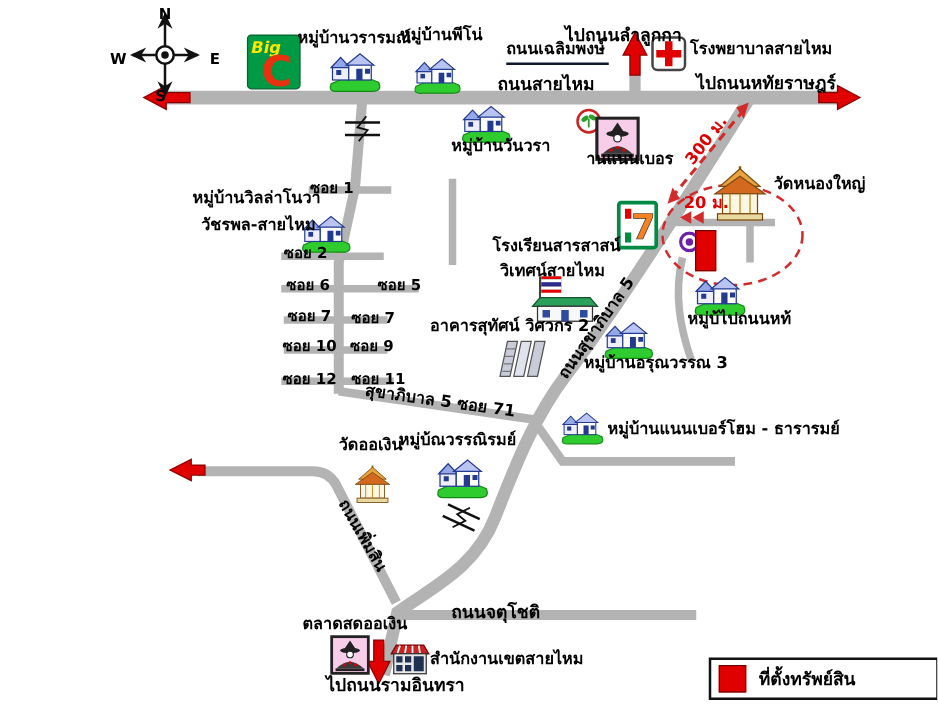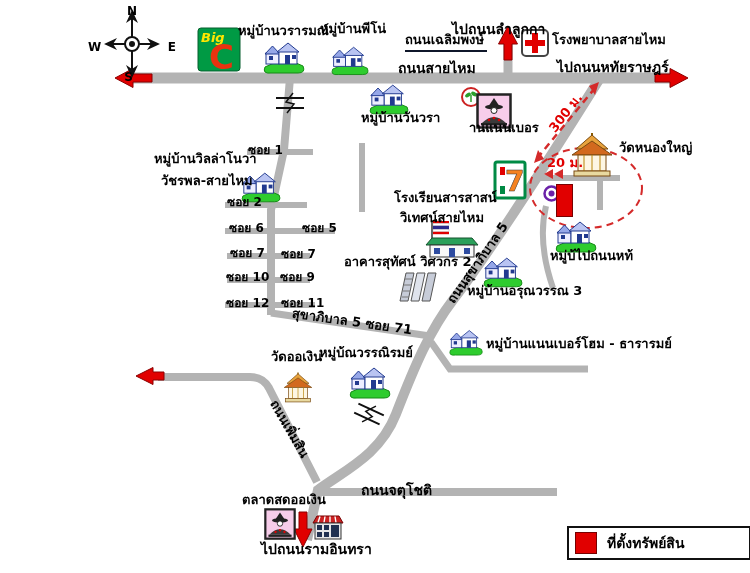--- a/index.html
+++ b/index.html
@@ -349,20 +349,21 @@
   <div class="lbl" style="left:400px;top:211px">วิเทศน์สายไหม</div>
   <div class="lbl" style="left:344px;top:255px">อาคารสุทัศน์ วิศวกร 2</div>
   <div class="lbl" style="left:550px;top:249px">หมู่บ้ไปถนนหท้</div>
   <div class="lbl" style="left:467px;top:284px">หมู่บ้านอรุณวรรณ 3</div>
   <div class="lbl red" style="left:547px;top:156px">20 ม.</div>
   <div class="lbl" style="left:319px;top:346px">หมู่บ้ณวรรณิรมย์</div>
   <div class="lbl" style="left:271px;top:350px">วัดออเงิน</div>
   <div class="lbl" style="left:486px;top:337px">หมู่บ้านแนนเบอร์โฮม - ธารารมย์</div>
   <div class="lbl lg" style="left:361px;top:483px">ถนนจตุโชติ</div>
   <div class="lbl" style="left:242px;top:493px">ตลาดสดออเงิน</div>
+  <div class="lbl" style="left:344px;top:521px">สำนักงานเขตสายไหม</div>
   <div class="lbl lg" style="left:261px;top:542px">ไปถนนรามอินทรา</div>
 
   <div class="lbl rot" style="left:478px;top:263px;transform:translate(-50%,-50%) rotate(-55deg)">ถนนสุขาภิบาล 5</div>
   <div class="lbl rot" style="left:352px;top:322px;transform:translate(-50%,-50%) rotate(8deg)">สุขาภิบาล 5 ซอย 71</div>
   <div class="lbl rot" style="left:289px;top:429px;transform:translate(-50%,-50%) rotate(60deg)">ถนนเพิ่มสิน</div>
   <div class="lbl rot red" style="left:566px;top:113px;transform:translate(-50%,-50%) rotate(-52deg)">300 ม.</div>
 
   <div id="legend">
     <div class="sq"></div>
     <div class="txt">ที่ตั้งทรัพย์สิน</div>

